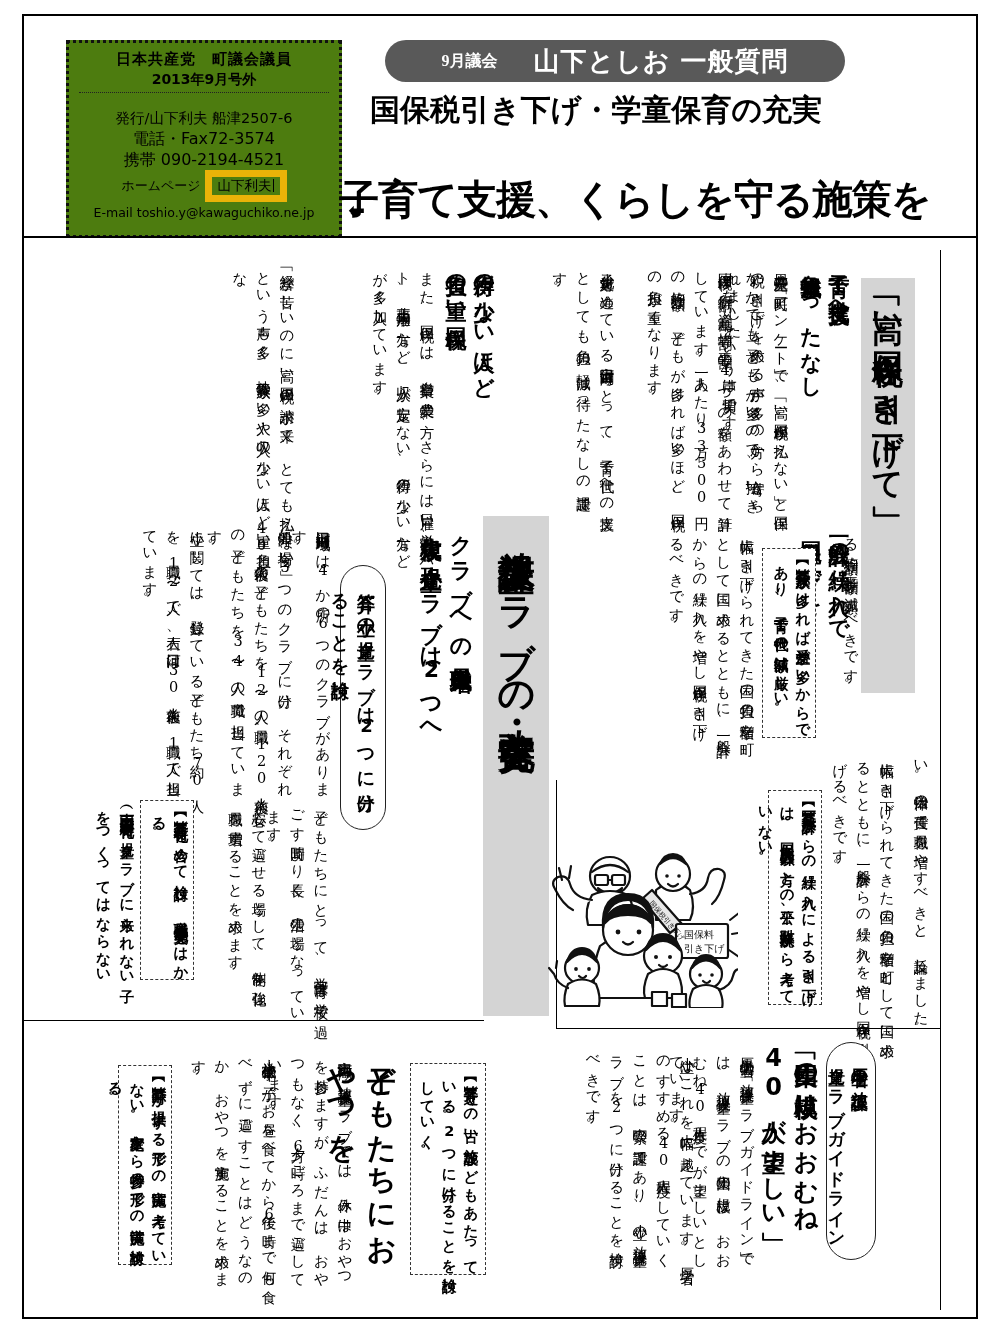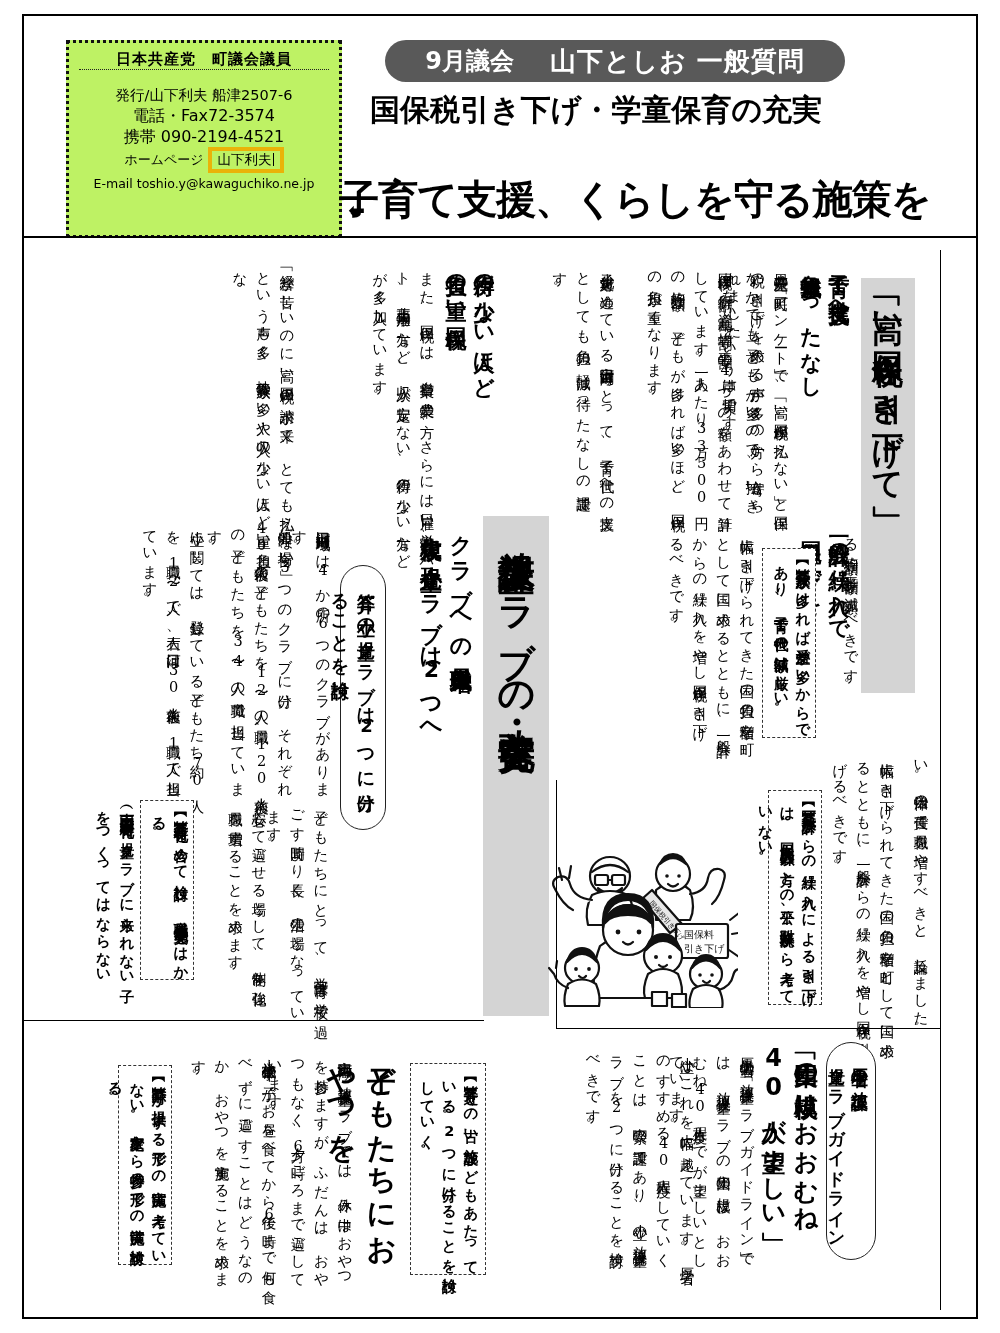--- a/index.html
+++ b/index.html
@@ -14,44 +14,44 @@
   }
   
   .page-frame{
     position:absolute;left:22px;top:14px;width:956px;height:1305px;
     border:2px solid #000;box-sizing:border-box;
   }
 
   
   .masthead{
     position:absolute;left:66px;top:40px;width:276px;height:198px;
-    border:3px dotted #111;box-sizing:border-box;background:#bef264;
+    border:3px dotted #111;box-sizing:border-box;background:#4d7c0f;
     text-align:center;
   }
   .mh-party{font-size:15px;font-weight:bold;letter-spacing:1px;margin-top:7px;}
   .mh-name{font-size:38px;font-weight:bold;letter-spacing:-1px;line-height:1.05;margin-top:2px;}
   .mh-name .small{font-size:25px;letter-spacing:0;}
   .mh-date{font-size:14px;font-weight:bold;margin-top:2px;padding-bottom:3px;}
   .mh-rule{border-top:1px dotted #222;margin:0 10px;}
   .mh-line{font-size:16px;line-height:1.32;}
   .mh-line.big{font-size:14.5px;}
   .mh-hp{font-size:13px;margin-top:0;display:flex;align-items:center;justify-content:center;gap:4px;}
-  .mh-hpbox{border:4px solid #eab308;padding:0px 6px;font-size:13.5px;}
+  .mh-hpbox{border:7px solid #eab308;padding:0px 6px;font-size:13.5px;}
   .mh-cursor{display:inline-block;width:1px;height:13px;background:#000;margin-left:1px;vertical-align:-2px;}
   .mh-arrow{position:absolute;right:-26px;top:155px;font-size:20px;}
   .mh-mail{font-size:12.5px;margin-top:3px;}
 
   
   .pill{
     position:absolute;left:385px;top:40px;width:460px;height:42px;
     background:#595959;color:#fff;border-radius:21px;
     display:flex;align-items:center;justify-content:center;gap:8px;
     font-weight:bold;
   }
-  .pill .lead{font-size:24px;}
+  .pill .lead{font-size:16px;font-family:Liberation Serif, serif;}
   .pill .main{font-size:26px;letter-spacing:1px;margin-left:28px;}
 
   .hl2{position:absolute;left:370px;top:90px;width:580px;
        font-size:30px;font-weight:bold;letter-spacing:0px;}
   .hl3{position:absolute;left:370px;top:130px;width:580px;text-align:center;
        font-size:27px;font-weight:bold;}
   .hl4{position:absolute;left:315px;top:172px;width:640px;text-align:center;
        font-size:40px;font-weight:bold;font-family:"DejaVu Serif","Liberation Serif",serif;
        letter-spacing:-1px;}
 
@@ -85,20 +85,21 @@
   .illus{position:absolute;}
 </style>
 </head>
 <body>
 
 <div class="page">
   <div class="page-frame"></div>
 
   <div class="masthead">
     <div class="mh-party">日本共産党　町議会議員</div>
+    <div class="mh-date">2013年9月号外</div>
     <div class="mh-rule"></div>
     <div class="mh-line big" style="margin-top:16px">発行/山下利夫 船津2507-6</div>
     <div class="mh-line">電話・Fax72-3574</div>
     <div class="mh-line">携帯 090-2194-4521</div>
     <div class="mh-hp">
       <span>ホームページ</span>
       <span class="mh-hpbox"><span>山下利夫</span><span class="mh-cursor"></span></span>
     </div>
     <div class="mh-mail">E-mail toshio.y@kawaguchiko.ne.jp</div>
     <div class="mh-arrow">⬅</div>

